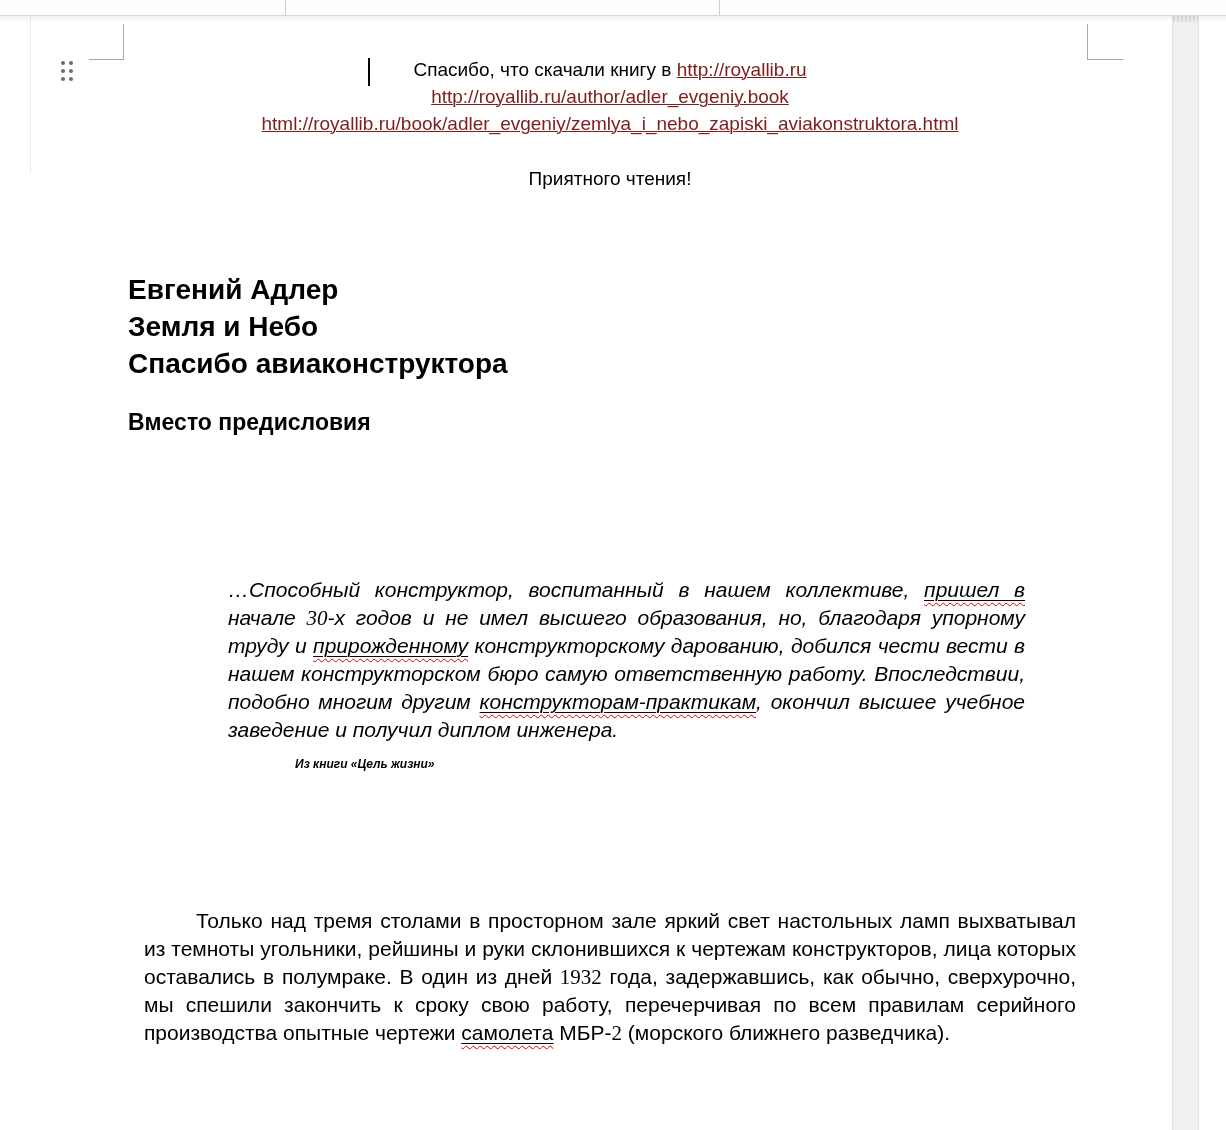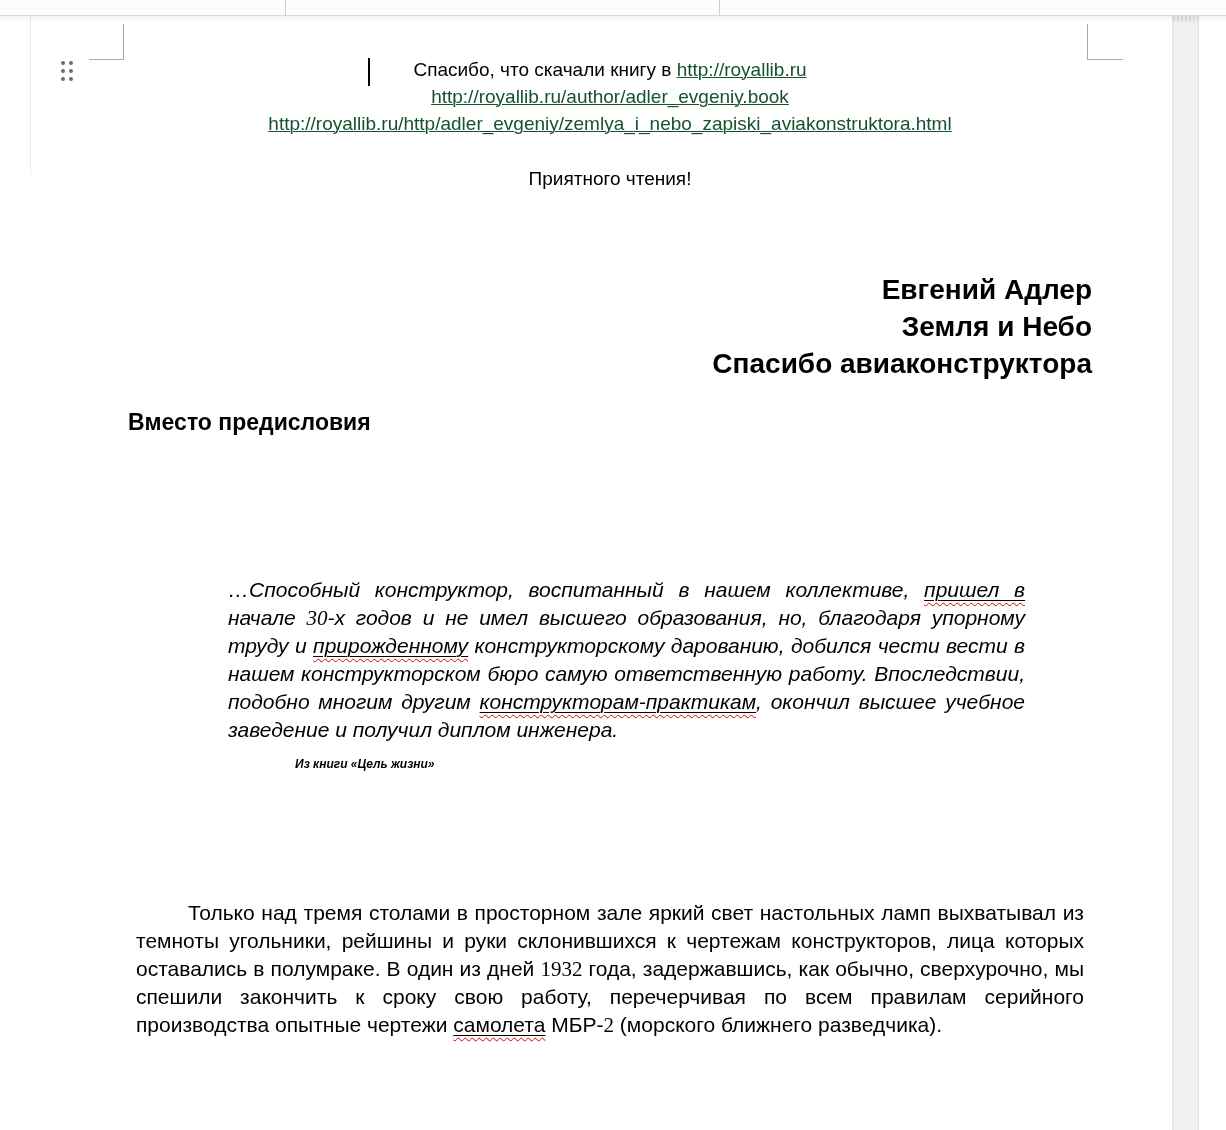--- a/index.html
+++ b/index.html
@@ -56,36 +56,36 @@
   .drag-handle i { display:block; background:#6e6e66; border-radius:50%; }
 
   
   .caret { position:absolute; left:368px; top:58px; width:2px; height:28px; background:#000; z-index:7; }
 
   
   .text-area { position:absolute; left:128px; top:0; width:964px; height:1130px; }
   .block { position:absolute; left:0; width:100%; }
 
   .intro { top:56px; text-align:center; font-size:19px; line-height:27px; }
-  .doc-link { color:#14532d; text-decoration:underline; text-decoration-thickness:1px; }
+  .doc-link { color:#7f1d1d; text-decoration:underline; text-decoration-thickness:1px; }
   .greeting { top:165px; text-align:center; font-size:19px; line-height:27px; }
 
-  .title { top:271px; text-align:right; font-weight:bold; font-size:28px; line-height:37px; }
+  .title { top:271px; text-align:left; font-weight:bold; font-size:28px; line-height:37px; }
   .subtitle { top:407px; text-align:left; font-weight:bold; font-size:23px; line-height:30px; }
   .quote-heading { top:523px; text-align:center; font-weight:bold; font-size:21px; line-height:27px; }
 
   .quote {
     top:576px; left:100px; width:797px;
     font-style:italic; font-size:21px; line-height:28px; text-align:justify; margin:0;
   }
   .attribution { top:757px; left:167px; width:auto; font-weight:bold; font-style:italic; font-size:12px; }
   .chapter { top:835px; text-align:center; font-weight:bold; font-size:25px; line-height:32px; }
 
   .body-text { top:891px; font-size:21px; line-height:28px; text-align:justify; }
-  .body-text p { margin:8px; text-indent:52px; }
+  .body-text p { margin:16px; text-indent:52px; }
   .body-text p + p { margin-top:8px; }
 
   
   .seg-serif { font-family:"Liberation Serif", serif; }
   .seg-underline { text-decoration:underline; text-decoration-thickness:1px; text-underline-offset:3px; }
   .seg-wavy { text-decoration:underline wavy #dd0000; text-decoration-thickness:1px; text-underline-offset:5px; }
 </style>
 </head>
 <body>
 
@@ -114,21 +114,21 @@
       <i></i>
   </div>
 
   <div class="caret"></div>
 
   <div class="text-area">
 
     <div class="block intro">
       <div><span>Спасибо, что скачали книгу в </span><a href="#" class="doc-link">http://royallib.ru</a></div>
       <div><a href="#" class="doc-link">http://royallib.ru/author/adler_evgeniy.book</a></div>
-      <div><a href="#" class="doc-link">http://royallib.ru/http/adler_evgeniy/zemlya_i_nebo_zapiski_aviakonstruktora.html</a></div>
+      <div><a href="#" class="doc-link">html://royallib.ru/book/adler_evgeniy/zemlya_i_nebo_zapiski_aviakonstruktora.html</a></div>
     </div>
 
     <div class="block greeting">Приятного чтения!</div>
 
     <div class="block title">
       <div>Евгений Адлер</div>
       <div>Земля и Небо</div>
       <div>Спасибо авиаконструктора</div>
     </div>
 

